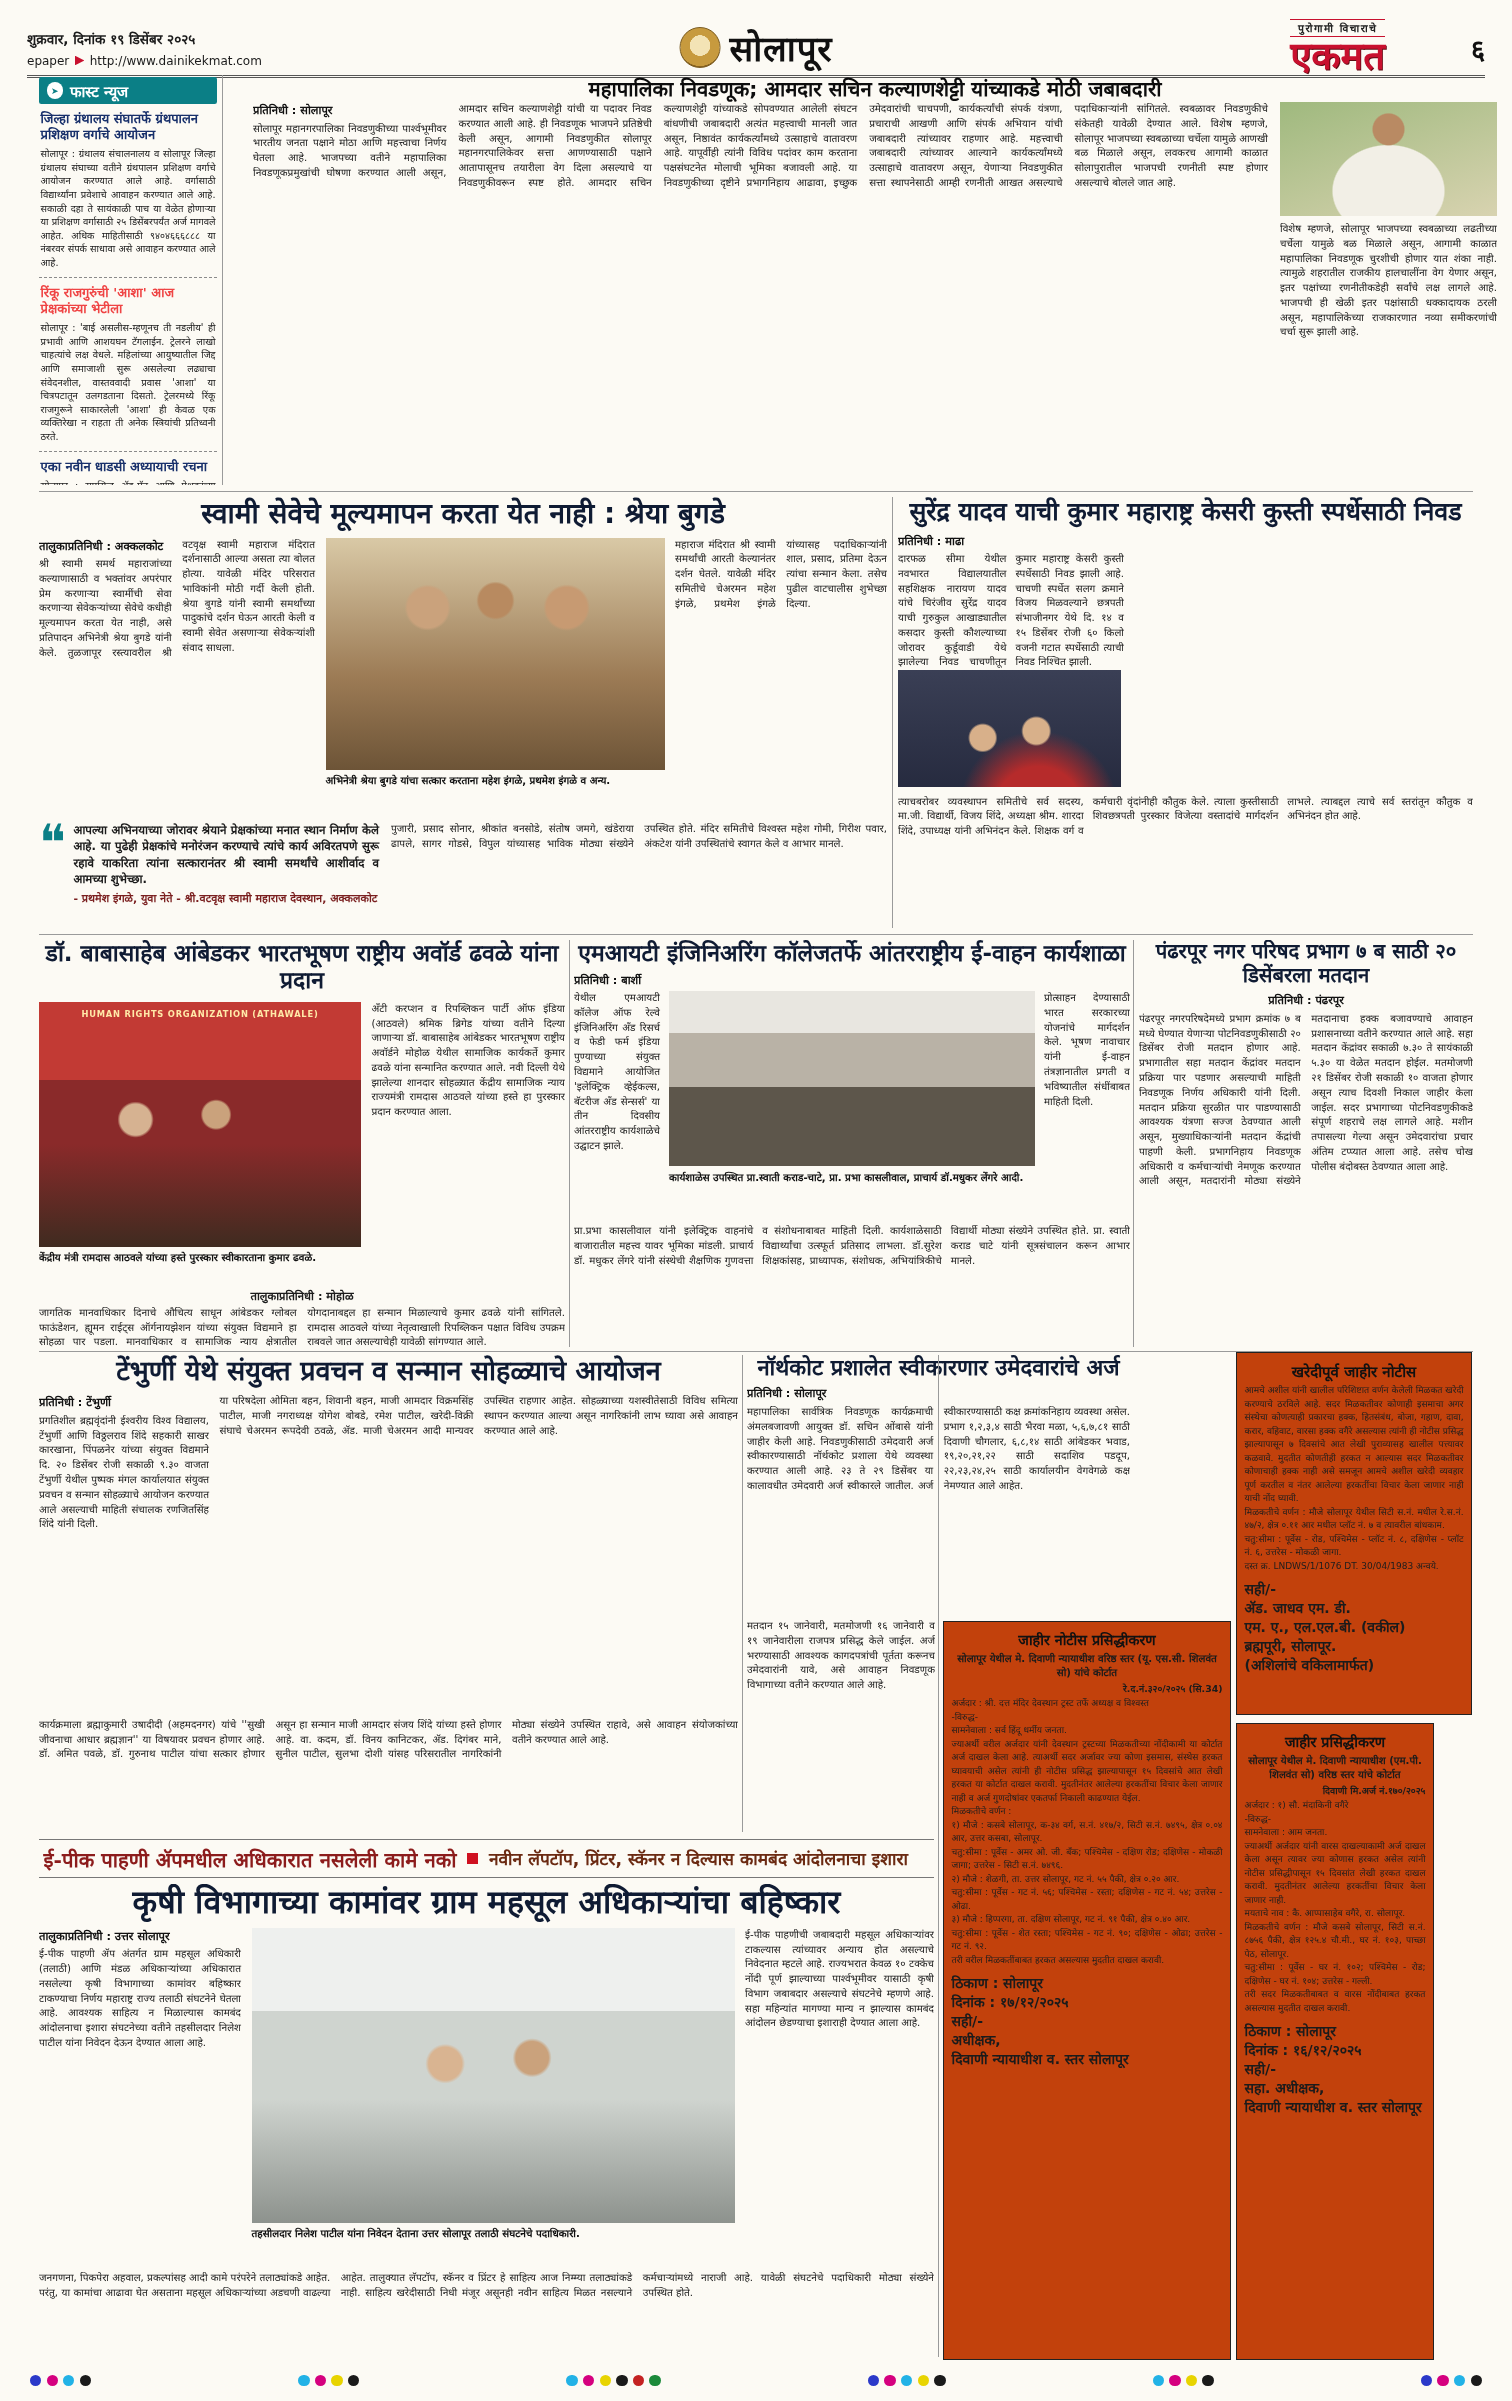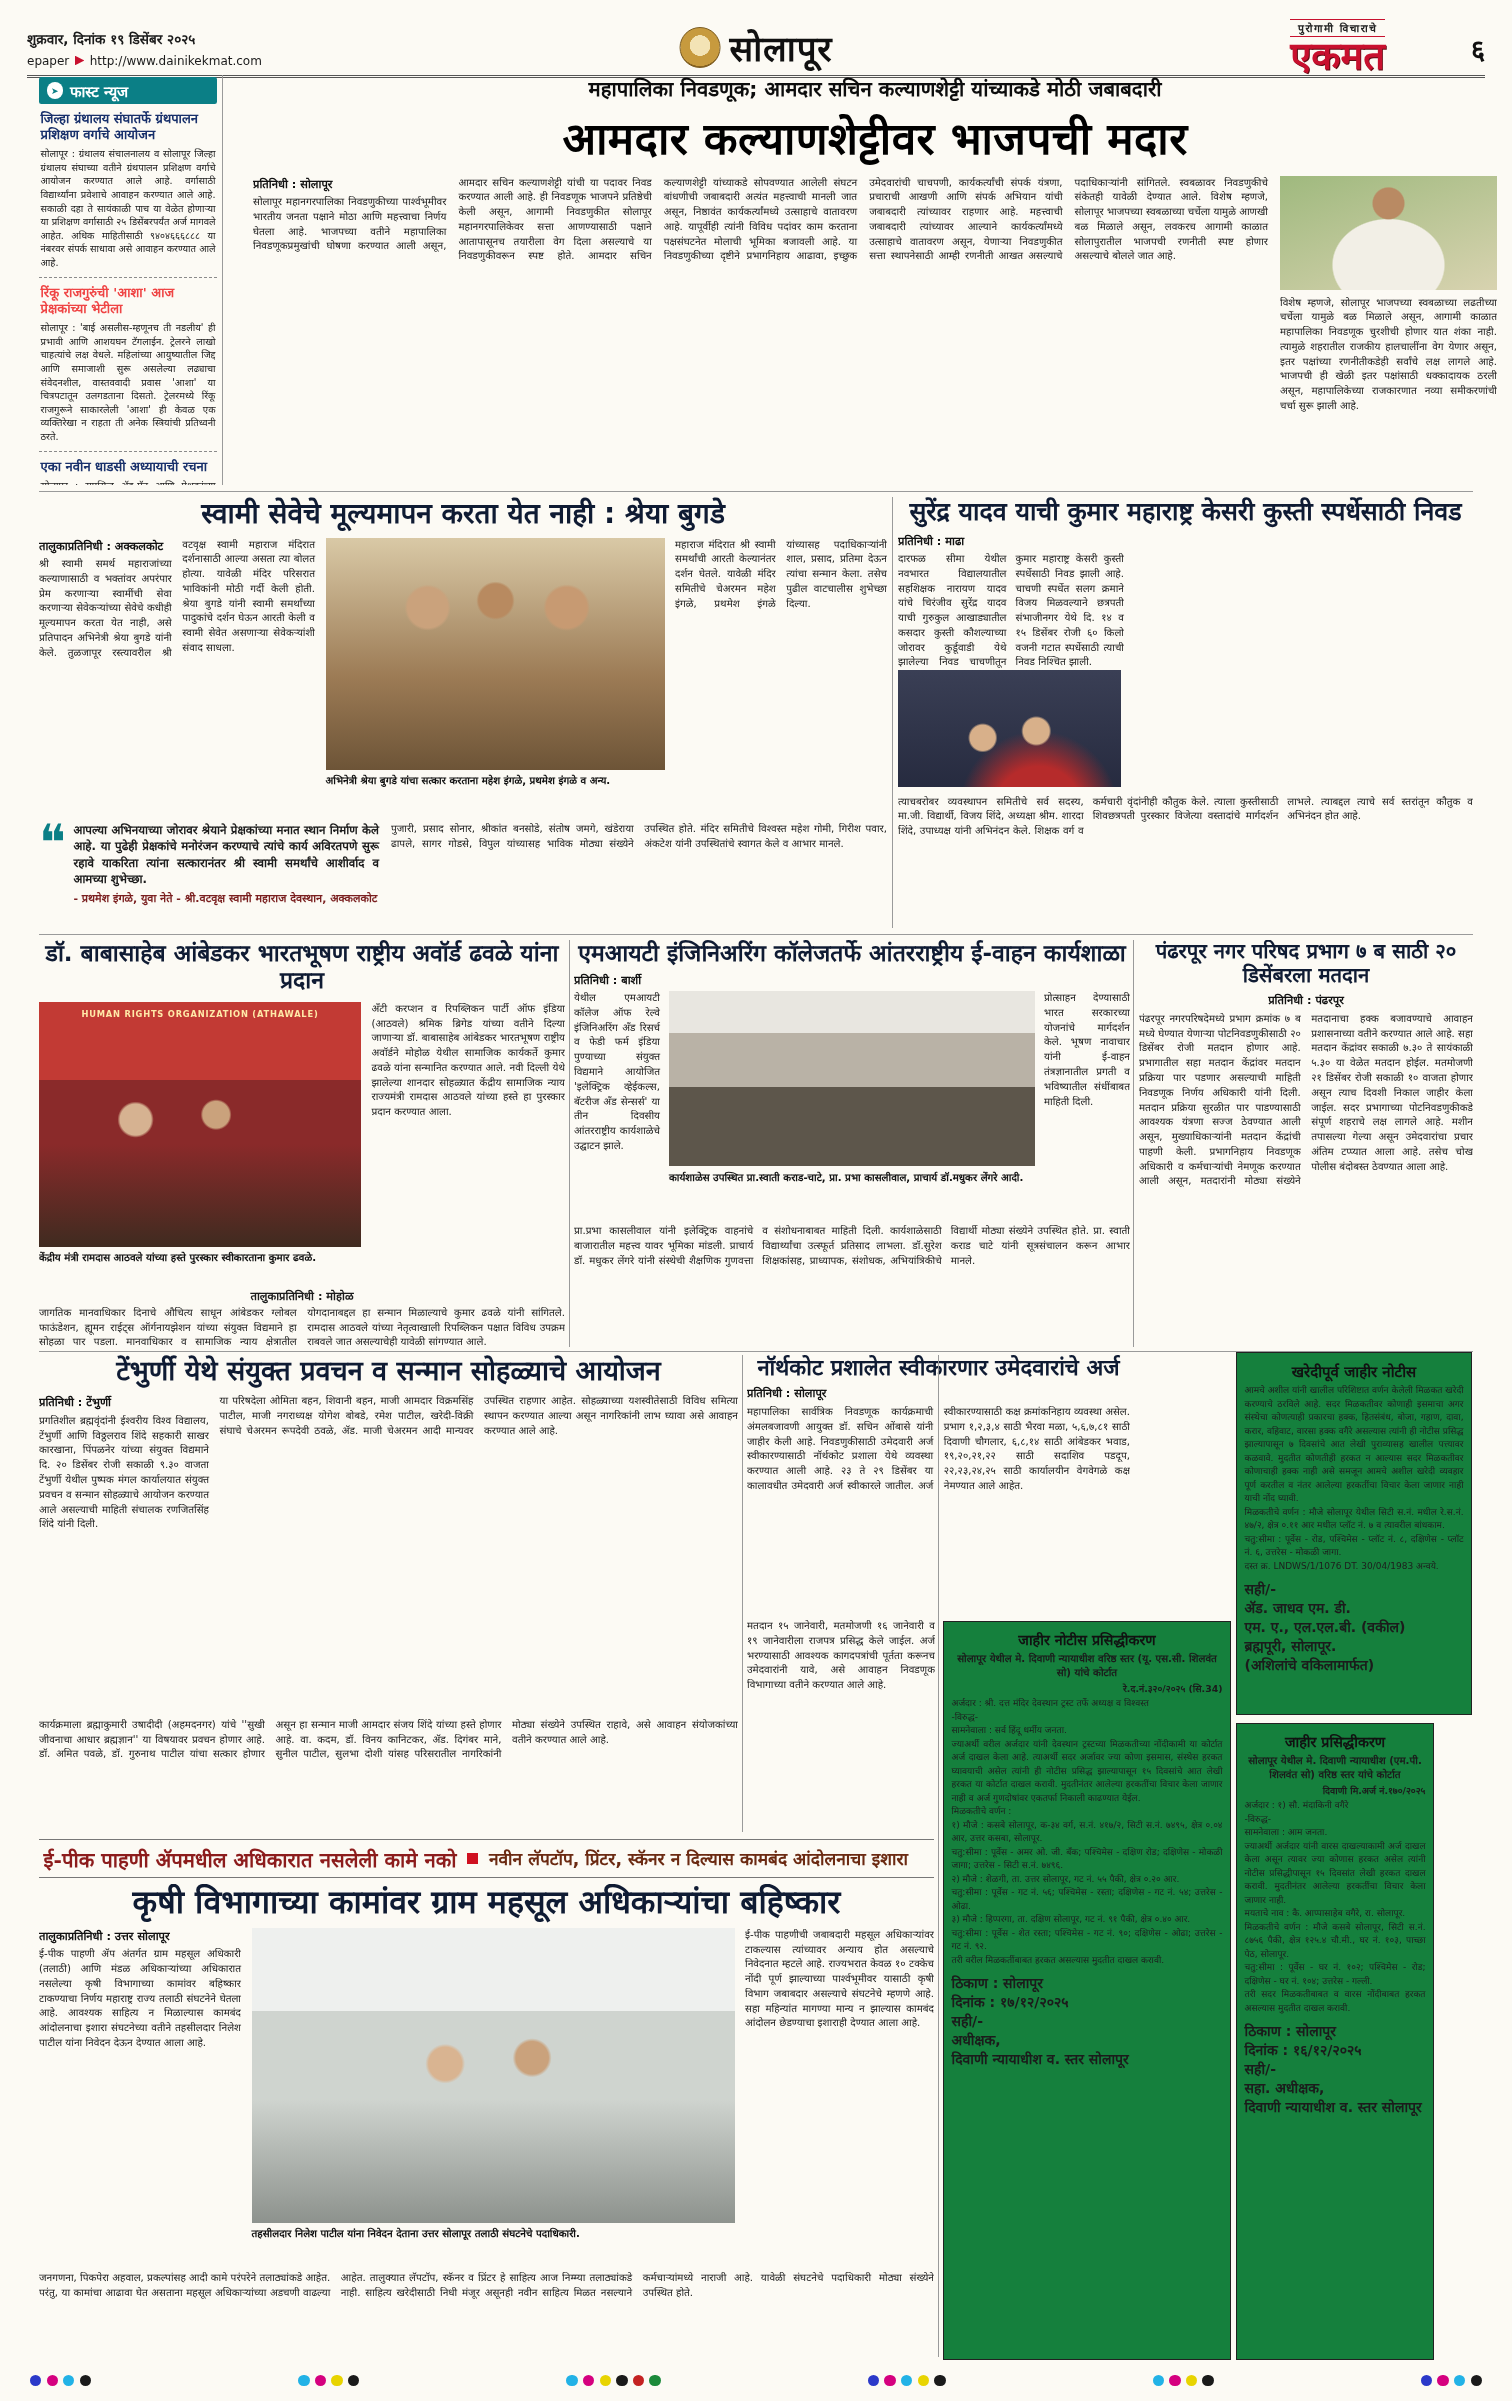--- a/index.html
+++ b/index.html
@@ -128,21 +128,21 @@
   .tb-right{flex:1;column-count:2;column-gap:10.5px;}
   .tb-tail{column-count:3;column-gap:10.5px;margin-top:7.5px;height:105px;overflow:hidden;}
 
   
   .north{left:747px;top:1355px;width:383px;height:259px;}
   .north .art-h{font-size:22px;margin-bottom:4.5px;}
   .no-body{column-count:2;column-gap:10.5px;height:175px;overflow:hidden;}
   .north-tail{left:747px;top:1619px;width:188px;height:215px;}
 
   
-  .notice{border:1.5px solid #222;padding:7.5px;background:#15803d;}
+  .notice{border:1.5px solid #222;padding:7.5px;background:#c2410c;}
   .n-title{font-weight:800;text-align:center;font-size:14.3px;margin-bottom:3.8px;color:#111;}
   .n-court{font-weight:700;text-align:center;font-size:10.2px;margin-bottom:3px;line-height:1.3;}
   .n-ref{font-size:9.4px;text-align:right;font-weight:700;margin-bottom:2.3px;}
   .n-body{font-size:9px;line-height:1.5;text-align:justify;white-space:pre-line;color:#1d1d1d;}
   .n-sign{font-size:14px;font-weight:700;margin-top:6px;white-space:pre-line;}
   .notice-purchase{left:1236px;top:1352px;width:236px;height:363px;}
   .notice-court1{left:943px;top:1621px;width:288px;height:739px;}
   .notice-court2{left:1236px;top:1723px;width:198px;height:637px;}
 
   
@@ -212,21 +212,20 @@
       <p class="jtext">सोलापूर : 'बाई असलीस-म्हणूनच ती नडलीय' ही प्रभावी आणि आशयघन टॅगलाईन. ट्रेलरने लाखो चाहत्यांचे लक्ष वेधले. महिलांच्या आयुष्यातील जिद्द आणि समाजाशी सुरू असलेल्या लढ्याचा संवेदनशील, वास्तववादी प्रवास 'आशा' या चित्रपटातून उलगडताना दिसतो. ट्रेलरमध्ये रिंकू राजगुरूने साकारलेली 'आशा' ही केवळ एक व्यक्तिरेखा न राहता ती अनेक स्त्रियांची प्रतिध्वनी ठरते.</p>
     </article>
     <article class="fn-item">
       <h3>एका नवीन धाडसी अध्यायाची रचना</h3>
       <p class="jtext">सोलापूर : सुप्रसिद्ध ॲड-मॅन आणि प्रेक्षकांच्या आवडत्या डिजिटल क्रिएटिव्ह एजन्सी, बीइंग ब्रँडस्टोरीजने आपल्या नवीन निर्मितीची घोषणा केली आहे. केरळ, हिमाचल प्रदेश आणि पंजाब इथे लवकरच सोहळे दिवसांचे चित्रीकरण सुरू होणार आहे. नव्या फिल्ममेकिंग तंत्रज्ञानामुळे कथेच्या मांडणीत वेगळेपण दिसून येते. नवीन जाहिरातींमध्ये ठसा उमटवणारे दिग्दर्शन, नवी शब्दरचना आणि नवी टॅगलाईन बदलण्यात आली आहे.</p>
     </article>
   </aside>
 
   <section class="abs lead ovh">
     <div class="kicker">महापालिका निवडणूक; आमदार सचिन कल्याणशेट्टी यांच्याकडे मोठी जबाबदारी</div>
-    <h1>आमदार कल्याणशेट्टीवर भाजपची मदार</h1>
     <div class="lead-body">
       <div class="lead-cols">
         <p class="byline">प्रतिनिधी : सोलापूर</p>
         <p class="jtext">सोलापूर महानगरपालिका निवडणुकीच्या पार्श्वभूमीवर भारतीय जनता पक्षाने मोठा आणि महत्त्वाचा निर्णय घेतला आहे. भाजपच्या वतीने महापालिका निवडणूकप्रमुखांची घोषणा करण्यात आली असून, आमदार सचिन कल्याणशेट्टी यांची या पदावर निवड करण्यात आली आहे. ही निवडणूक भाजपने प्रतिष्ठेची केली असून, आगामी निवडणुकीत सोलापूर महानगरपालिकेवर सत्ता आणण्यासाठी पक्षाने आतापासूनच तयारीला वेग दिला असल्याचे या निवडणुकीवरून स्पष्ट होते. आमदार सचिन कल्याणशेट्टी यांच्याकडे सोपवण्यात आलेली संघटन बांधणीची जबाबदारी अत्यंत महत्त्वाची मानली जात असून, निष्ठावंत कार्यकर्त्यांमध्ये उत्साहाचे वातावरण आहे. यापूर्वीही त्यांनी विविध पदांवर काम करताना पक्षसंघटनेत मोलाची भूमिका बजावली आहे. या निवडणुकीच्या दृष्टीने प्रभागनिहाय आढावा, इच्छुक उमेदवारांची चाचपणी, कार्यकर्त्यांची संपर्क यंत्रणा, प्रचाराची आखणी आणि संपर्क अभियान यांची जबाबदारी त्यांच्यावर राहणार आहे. महत्त्वाची जबाबदारी त्यांच्यावर आल्याने कार्यकर्त्यांमध्ये उत्साहाचे वातावरण असून, येणाऱ्या निवडणुकीत सत्ता स्थापनेसाठी आम्ही रणनीती आखत असल्याचे पदाधिकाऱ्यांनी सांगितले. स्वबळावर निवडणुकीचे संकेतही यावेळी देण्यात आले. विशेष म्हणजे, सोलापूर भाजपच्या स्वबळाच्या चर्चेला यामुळे आणखी बळ मिळाले असून, लवकरच आगामी काळात सोलापुरातील भाजपची रणनीती स्पष्ट होणार असल्याचे बोलले जात आहे.</p>
       </div>
       <div class="lead-right">
         <div class="photo ph-lead"></div>
         <p class="jtext">विशेष म्हणजे, सोलापूर भाजपच्या स्वबळाच्या लढतीच्या चर्चेला यामुळे बळ मिळाले असून, आगामी काळात महापालिका निवडणूक चुरशीची होणार यात शंका नाही. त्यामुळे शहरातील राजकीय हालचालींना वेग येणार असून, इतर पक्षांच्या रणनीतीकडेही सर्वांचे लक्ष लागले आहे. भाजपची ही खेळी इतर पक्षांसाठी धक्कादायक ठरली असून, महापालिकेच्या राजकारणात नव्या समीकरणांची चर्चा सुरू झाली आहे.</p>
       </div>
     </div>

